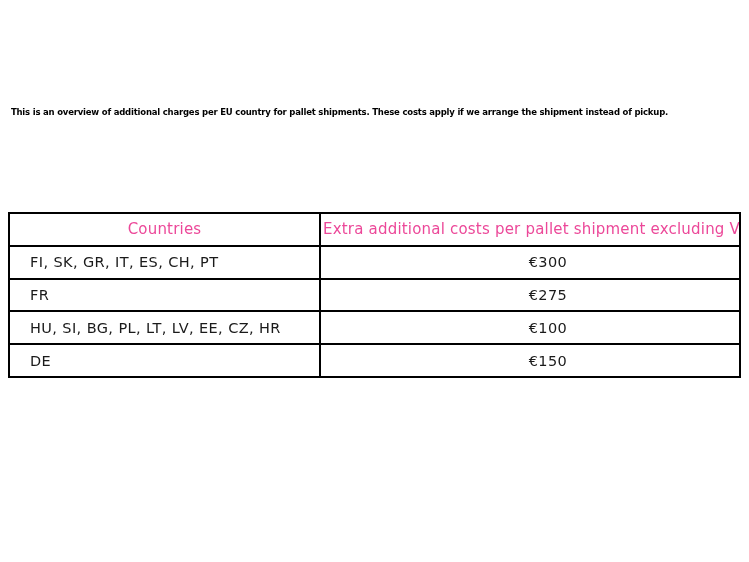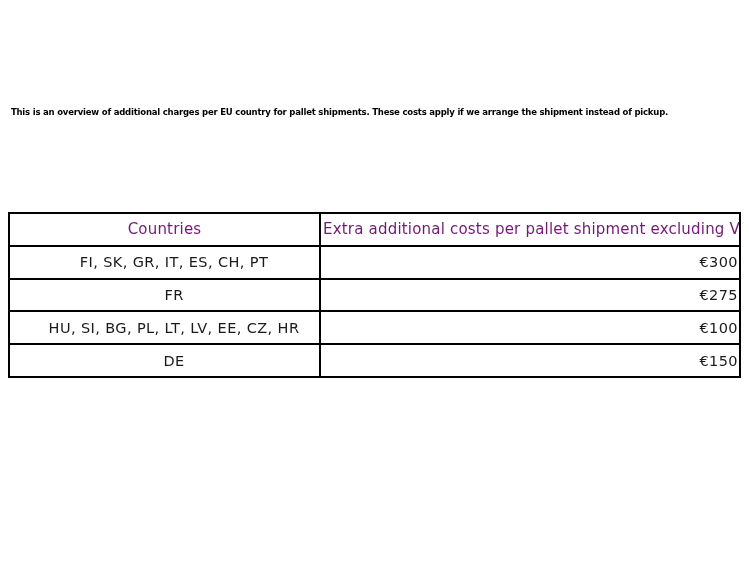--- a/index.html
+++ b/index.html
@@ -46,35 +46,35 @@
   table.charges-table tr {
     height: 32.8px;
   }
   th.col-countries {
     width: 305px;
   }
   table.charges-table th {
     font-weight: normal;
     font-size: 15px;
     text-align: center;
-    color: #701a75;
+    color: #ec4899;
     letter-spacing: 0.2px;
     padding: 0 2px;
   }
   table.charges-table td {
     font-size: 14.5px;
     color: #1a1a1a;
     letter-spacing: 0.4px;
   }
   table.charges-table td.countries-cell {
-    text-align: center;
+    text-align: left;
     padding-left: 20px;
   }
   table.charges-table td.cost-cell {
-    text-align: right;
+    text-align: center;
     padding-left: 37px;
   }
 </style>
 </head>
 <body>
 
 <div class="page">
 
   <p class="intro">This is an overview of additional charges per EU country for pallet shipments. These costs apply if we arrange the shipment instead of pickup.</p>
 

